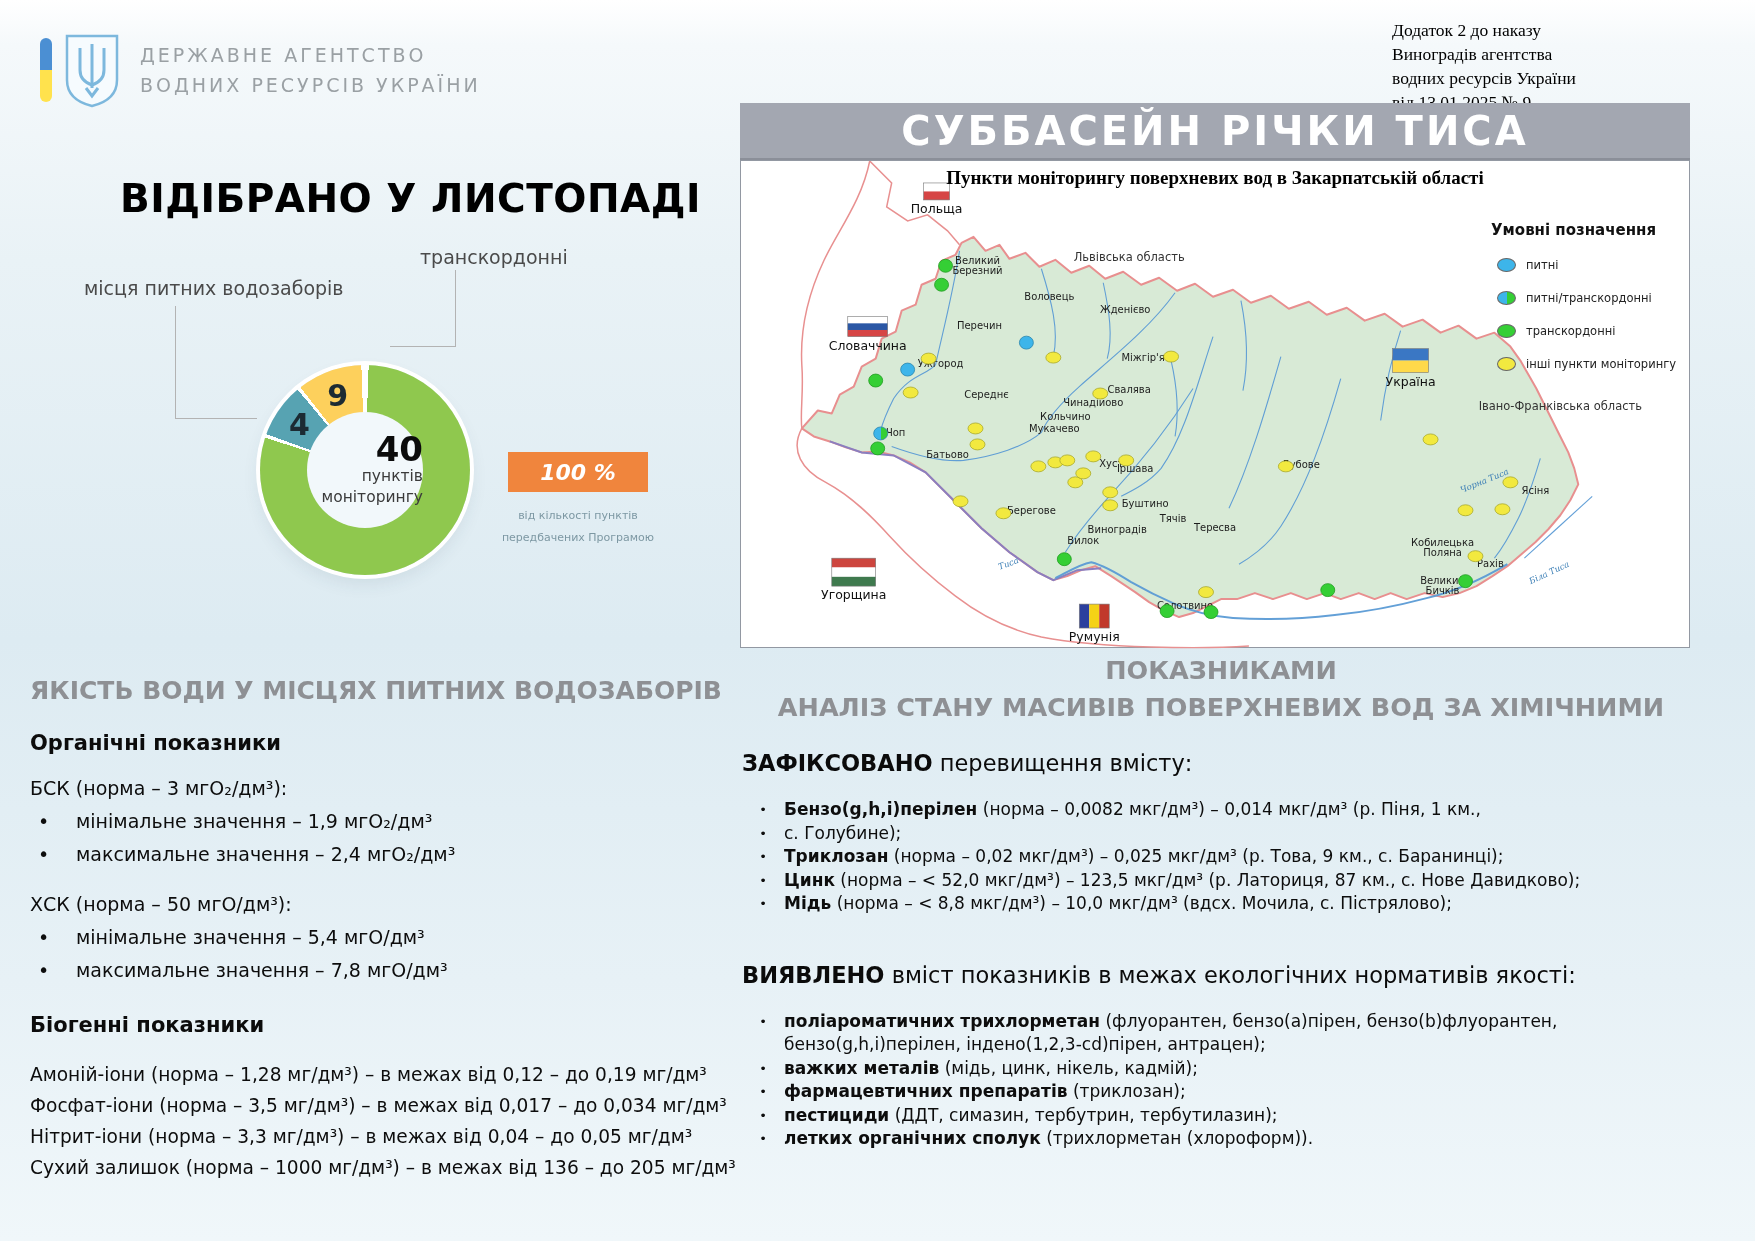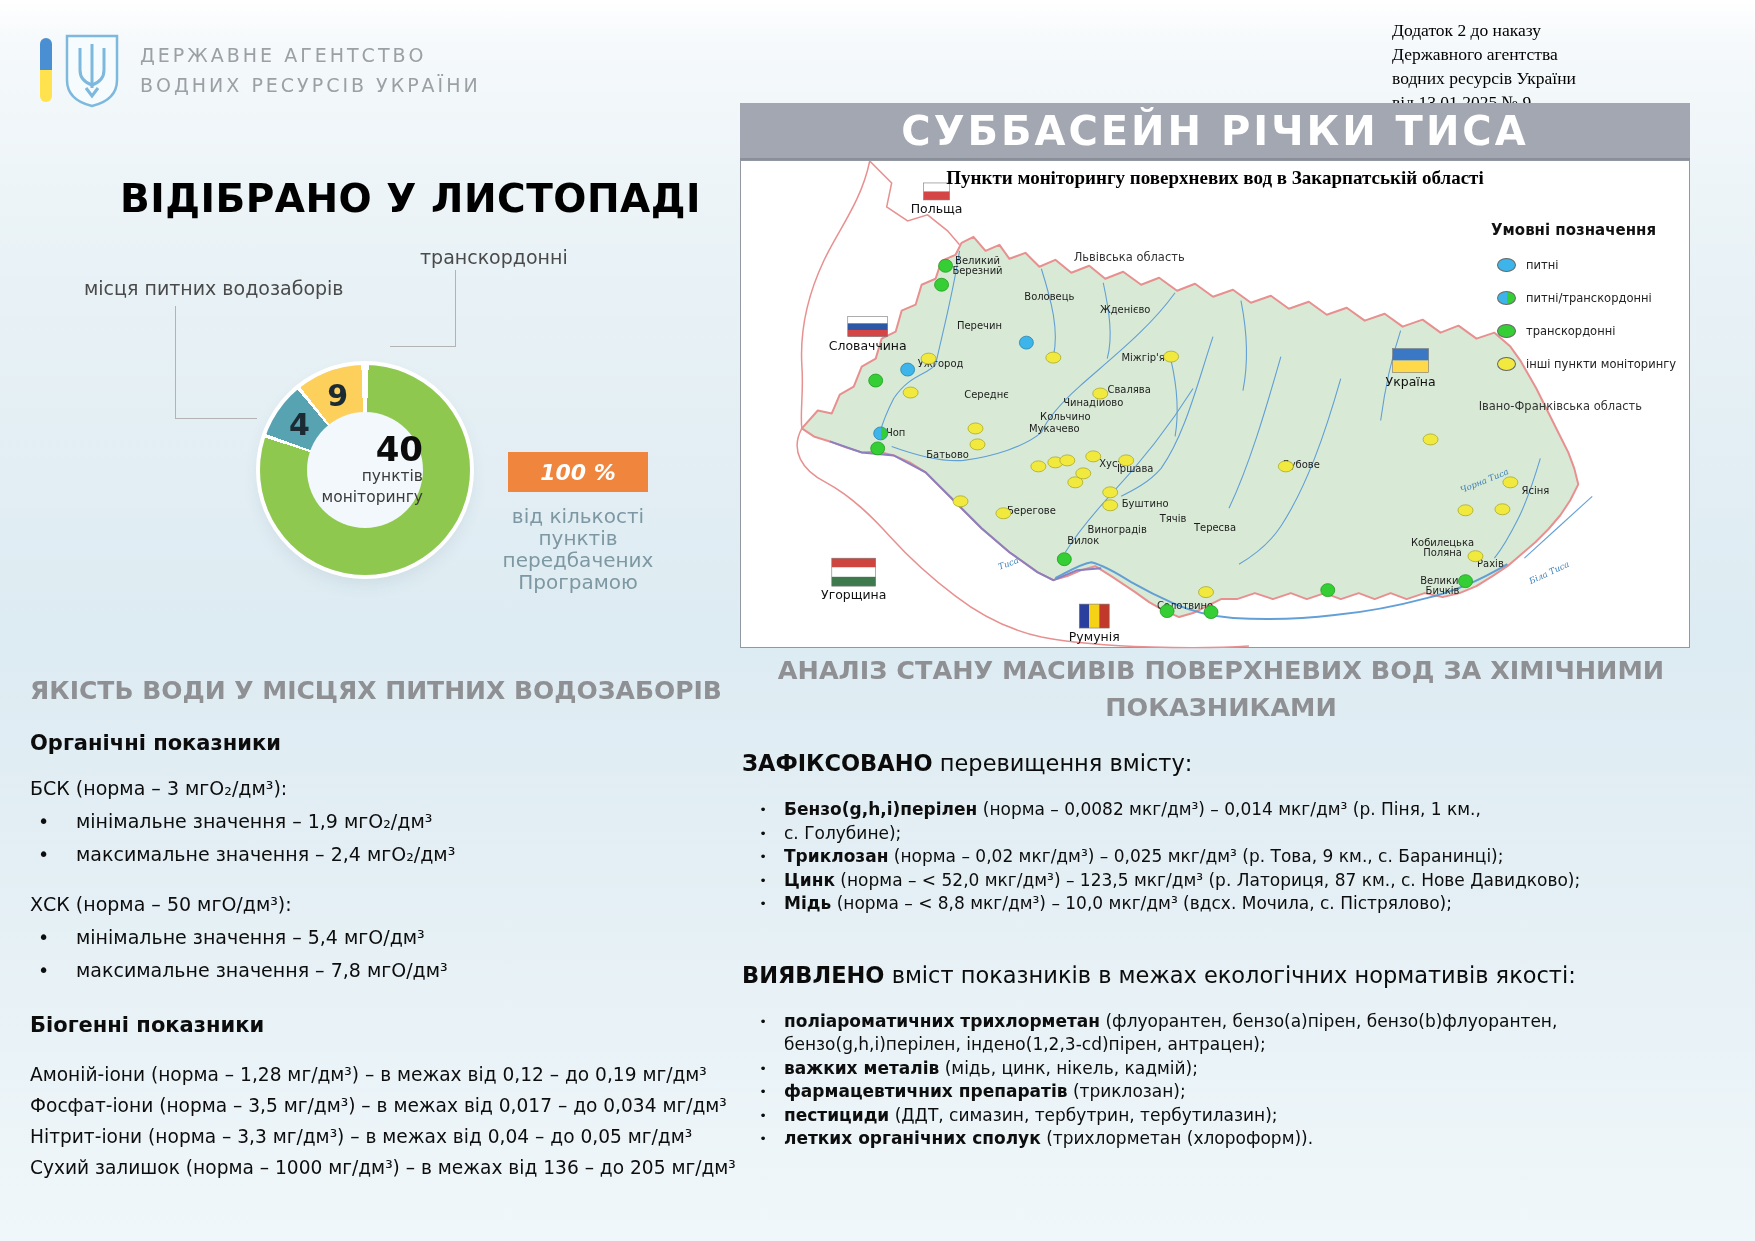--- a/index.html
+++ b/index.html
@@ -24,21 +24,21 @@
   .conn-drink{left:175px;top:306px;width:81px;height:112px;border-left:1px solid #b3b3b3;border-bottom:1px solid #b3b3b3}
   .donut{position:absolute;left:260px;top:365px;width:210px;height:210px;border-radius:50%;
     box-shadow:0 0 0 4px #fff,0 8px 18px rgba(40,70,90,.10)}
   .donut-hole{position:absolute;left:105px;top:105px;width:116px;height:116px;border-radius:50%;
     background:#f2f8fb;transform:translate(-50%,-50%);display:flex;flex-direction:column;align-items:flex-end;justify-content:center}
   .donut-hole .v{font-size:34px;font-weight:800;color:#0b0b0b;line-height:34px}
   .donut-hole .s{font-size:15.5px;color:#3b3b3b;line-height:21px}
   .donut-num{position:absolute;transform:translate(-50%,-50%);font-size:30px;font-weight:800;color:#1c2b33}
   .badge{position:absolute;left:508px;top:452px;width:140px;height:40px;background:#f0853d;
     display:flex;align-items:center;justify-content:center;color:#fff;font-size:22px;font-weight:800;font-style:italic}
-  .badge-cap{position:absolute;left:478px;top:505px;width:200px;text-align:center;color:#7d98a3;font-size:20px;line-height:22px}
+  .badge-cap{position:absolute;left:478px;top:505px;width:200px;text-align:center;color:#7d98a3;font-size:11px;line-height:22px}
   
   .quality{position:absolute;left:30px;top:676px;width:722px}
   .q-title{font-size:25px;font-weight:700;color:#8e9094;margin:0 0 26px}
   .q-sub{font-size:21px;font-weight:700;color:#0c0c0c;margin:0 0 22px}
   .q-head{font-size:19px;margin:0 0 6px}
   .q-list{list-style:none;margin:0 0 22px;padding:0}
   .q-list li{display:flex;font-size:19px;line-height:33px}
   .q-list .dot{width:46px;padding-left:8px;box-sizing:border-box}
   .bio{margin-top:26px}
   .bio-line{font-size:18.6px;line-height:31px}
@@ -86,21 +86,21 @@
       </svg>
     </div>
     <div class="logo-text">
       <div>ДЕРЖАВНЕ АГЕНТСТВО</div>
       <div>ВОДНИХ РЕСУРСІВ УКРАЇНИ</div>
     </div>
   </div>
 
   <div class="order-note">
     <div>Додаток 2 до наказу</div>
-    <div>Державного агентства</div>
+    <div>Виноградів агентства</div>
     <div>водних ресурсів України</div>
     <div>від 13.01.2025 № 9</div>
   </div>
 
   <div class="big-title">ВІДІБРАНО У ЛИСТОПАДІ</div>
 
   <div class="callout co-trans">транскордонні</div>
   <div class="callout co-drink">місця питних водозаборів</div>
   <div class="conn conn-trans"></div>
   <div class="conn conn-drink"></div>
@@ -315,22 +315,22 @@
         <div class="lg-row">
             <span class="lg-dot" style="background: rgb(242, 233, 63);"></span>
             <span class="lg-label">інші пункти моніторингу</span>
           </div>
       </div>
     </div>
   </div>
 
   <div class="analysis">
     <div class="a-title">
+      <div>ПОКАЗНИКАМИ</div>
       <div>АНАЛІЗ СТАНУ МАСИВІВ ПОВЕРХНЕВИХ ВОД ЗА ХІМІЧНИМИ</div>
-      <div>ПОКАЗНИКАМИ</div>
     </div>
 
     <div class="a-head"><b>ЗАФІКСОВАНО</b><span> перевищення вмісту:</span></div>
     <ul class="a-list">
       <li>
           <span class="dot">•</span>
           <span class="txt"><b>Бензо(g,h,i)перілен</b><span> (норма – 0,0082 мкг/дм³) – 0,014 мкг/дм³ (р. Піня, 1 км.,</span></span>
         </li>
       <li>
           <span class="dot">•</span>

